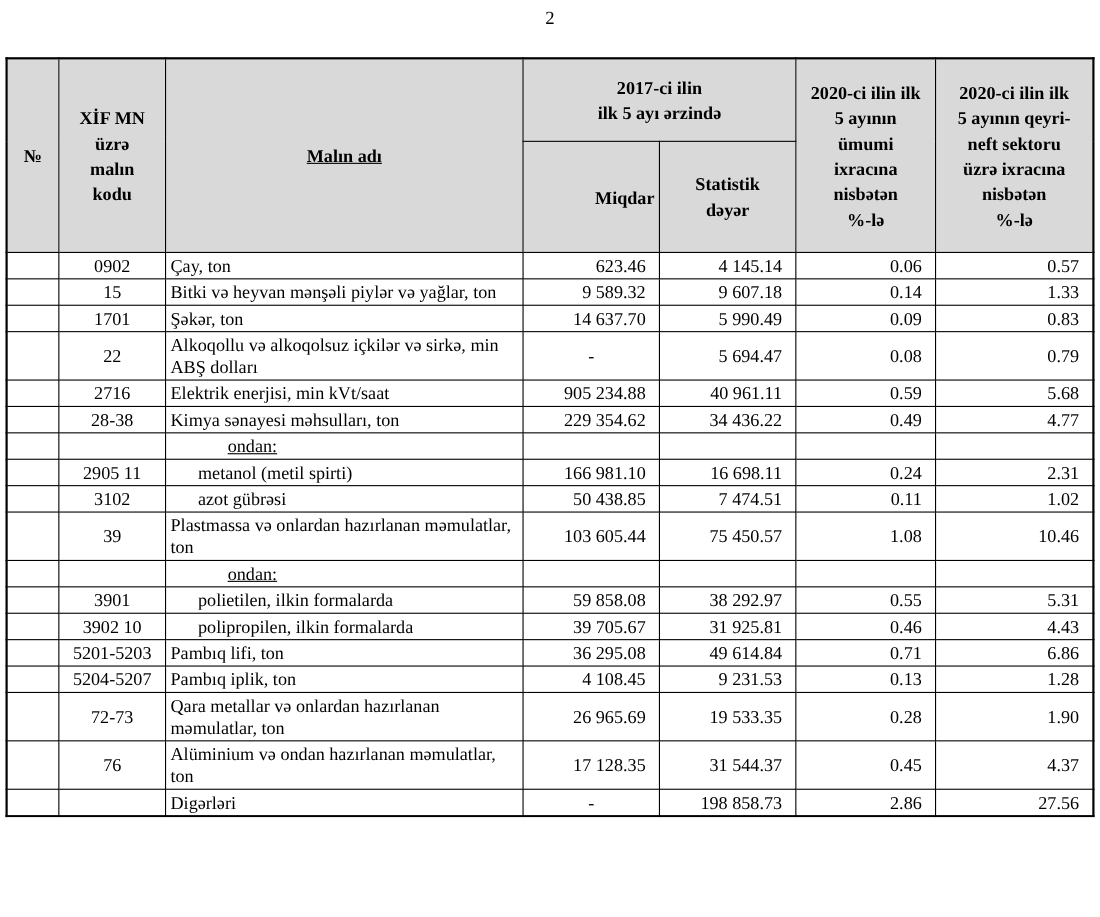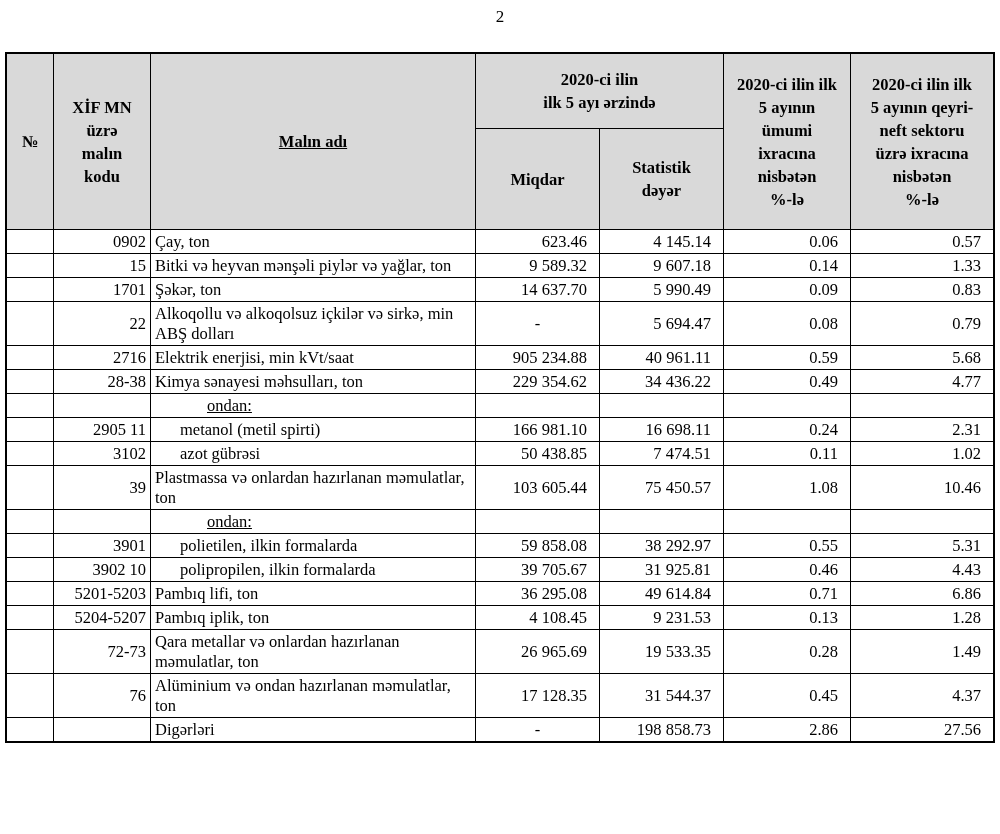--- a/index.html
+++ b/index.html
@@ -43,46 +43,46 @@
   thead tr.h-bottom th { height: 96px; }
   td {
     font-size: 16.5px;
     line-height: 20px;
     padding: 1.5px 4px;
   }
   td.c-no   { width: 38px; }
   th.w-no   { width: 38px; }
   th.w-code { width: 88px; }
   th.w-name { width: 316px; text-decoration: underline; }
-  th.w-qty  { width: 124px; }
+  th.w-qty  { width: 124px; text-align: right; }
   th.w-val  { width: 116px; }
   th.w-tot  { width: 118px; }
   th.w-non  { width: 134px; }
-  td.c-code { text-align: right; }
+  td.c-code { text-align: center; }
   td.c-name { text-align: left; border-radius: 11px; }
   td.c-name.sub { padding-left: 29px; }
   td.c-name.label { padding-left: 56px; text-decoration: underline; }
   td.c-num { text-align: right; padding-right: 12px; }
   td.c-num.dash { text-align: center; padding-right: 4px; }
 </style>
 </head>
 <body>
 
 <div class="page-num">2</div>
 
 <table class="main">
   <thead>
     <tr class="h-top">
       <th class="w-no" rowspan="2">№</th>
       <th class="w-code" rowspan="2">XİF MN
 üzrə
 malın
 kodu</th>
       <th class="w-name" rowspan="2">Malın adı</th>
-      <th class="span-cell" colspan="2">2020-ci ilin
+      <th class="span-cell" colspan="2">2017-ci ilin
 ilk 5 ayı ərzində</th>
       <th class="w-tot" rowspan="2">2020-ci ilin ilk
 5 ayının
 ümumi
 ixracına
 nisbətən
 %-lə</th>
       <th class="w-non" rowspan="2">2020-ci ilin ilk
 5 ayının qeyri-
 neft sektoru
@@ -232,21 +232,21 @@
         <td class="c-num">0.13</td>
         <td class="c-num">1.28</td>
       </tr>
       <tr>
         <td class="c-no"></td>
         <td class="c-code">72-73</td>
         <td class="c-name">Qara metallar və onlardan hazırlanan məmulatlar, ton</td>
         <td class="c-num">26 965.69</td>
         <td class="c-num">19 533.35</td>
         <td class="c-num">0.28</td>
-        <td class="c-num">1.49</td>
+        <td class="c-num">1.90</td>
       </tr>
       <tr>
         <td class="c-no"></td>
         <td class="c-code">76</td>
         <td class="c-name">Alüminium və ondan hazırlanan məmulatlar, ton</td>
         <td class="c-num">17 128.35</td>
         <td class="c-num">31 544.37</td>
         <td class="c-num">0.45</td>
         <td class="c-num">4.37</td>
       </tr>

